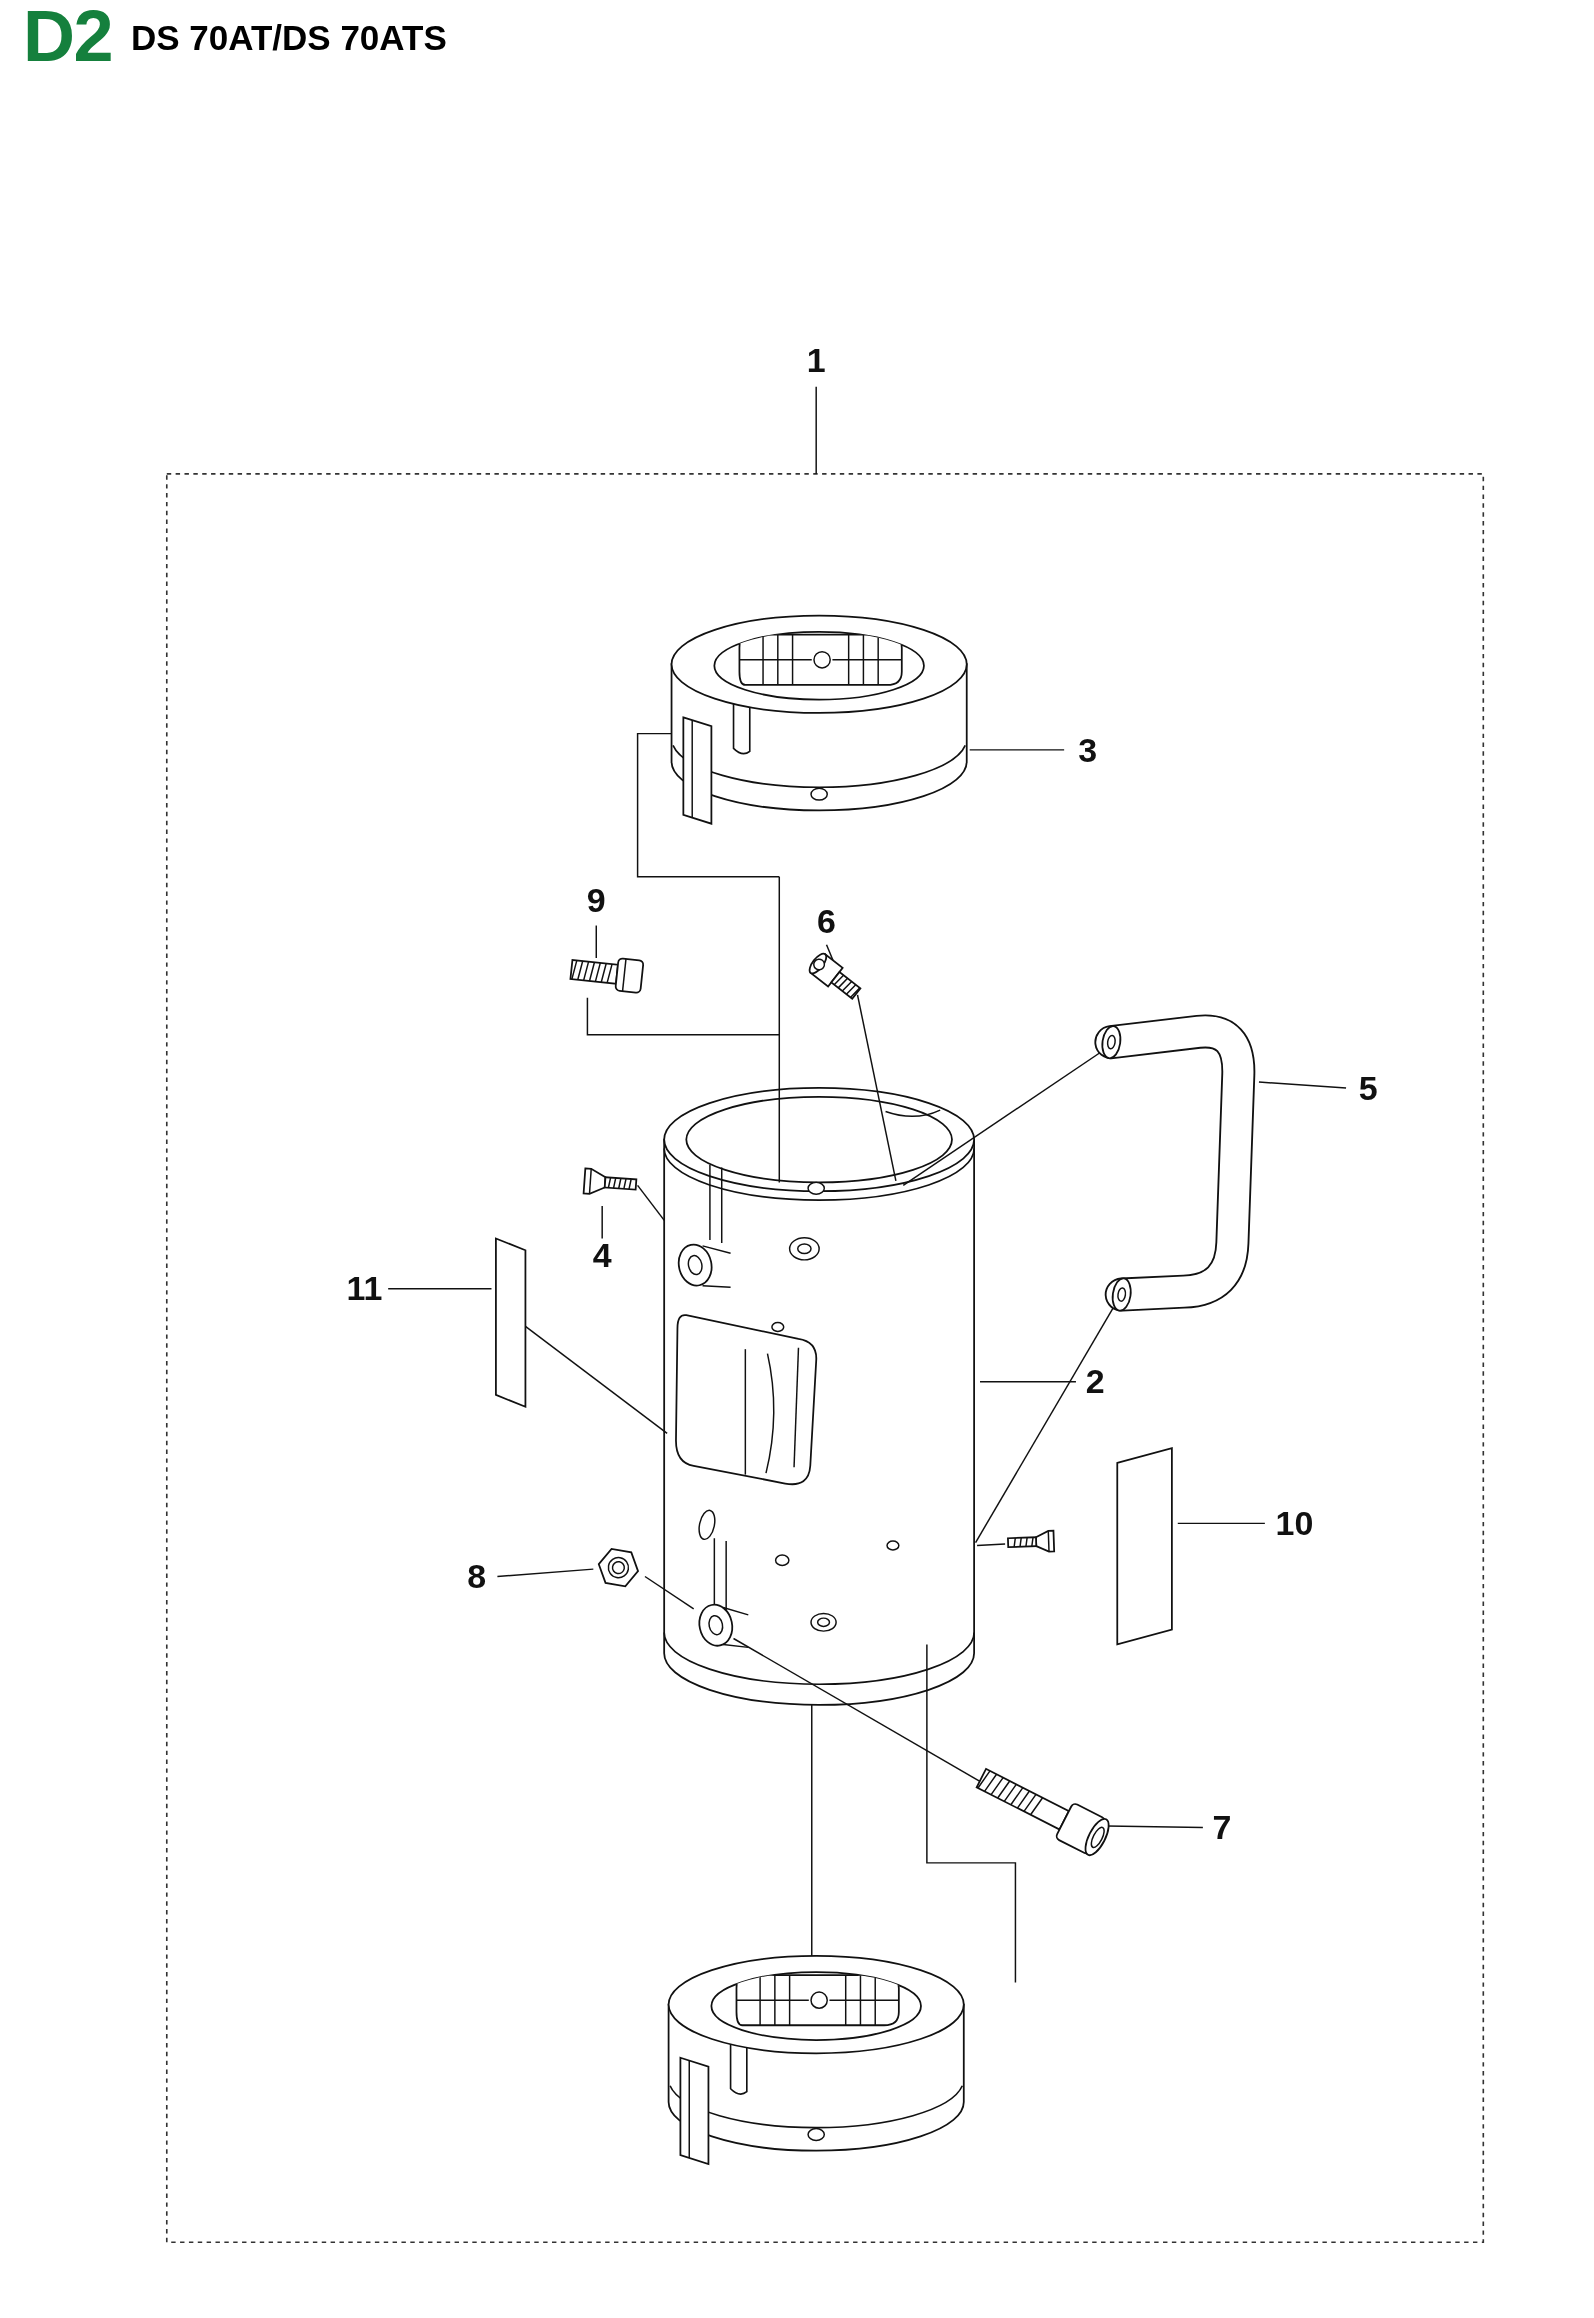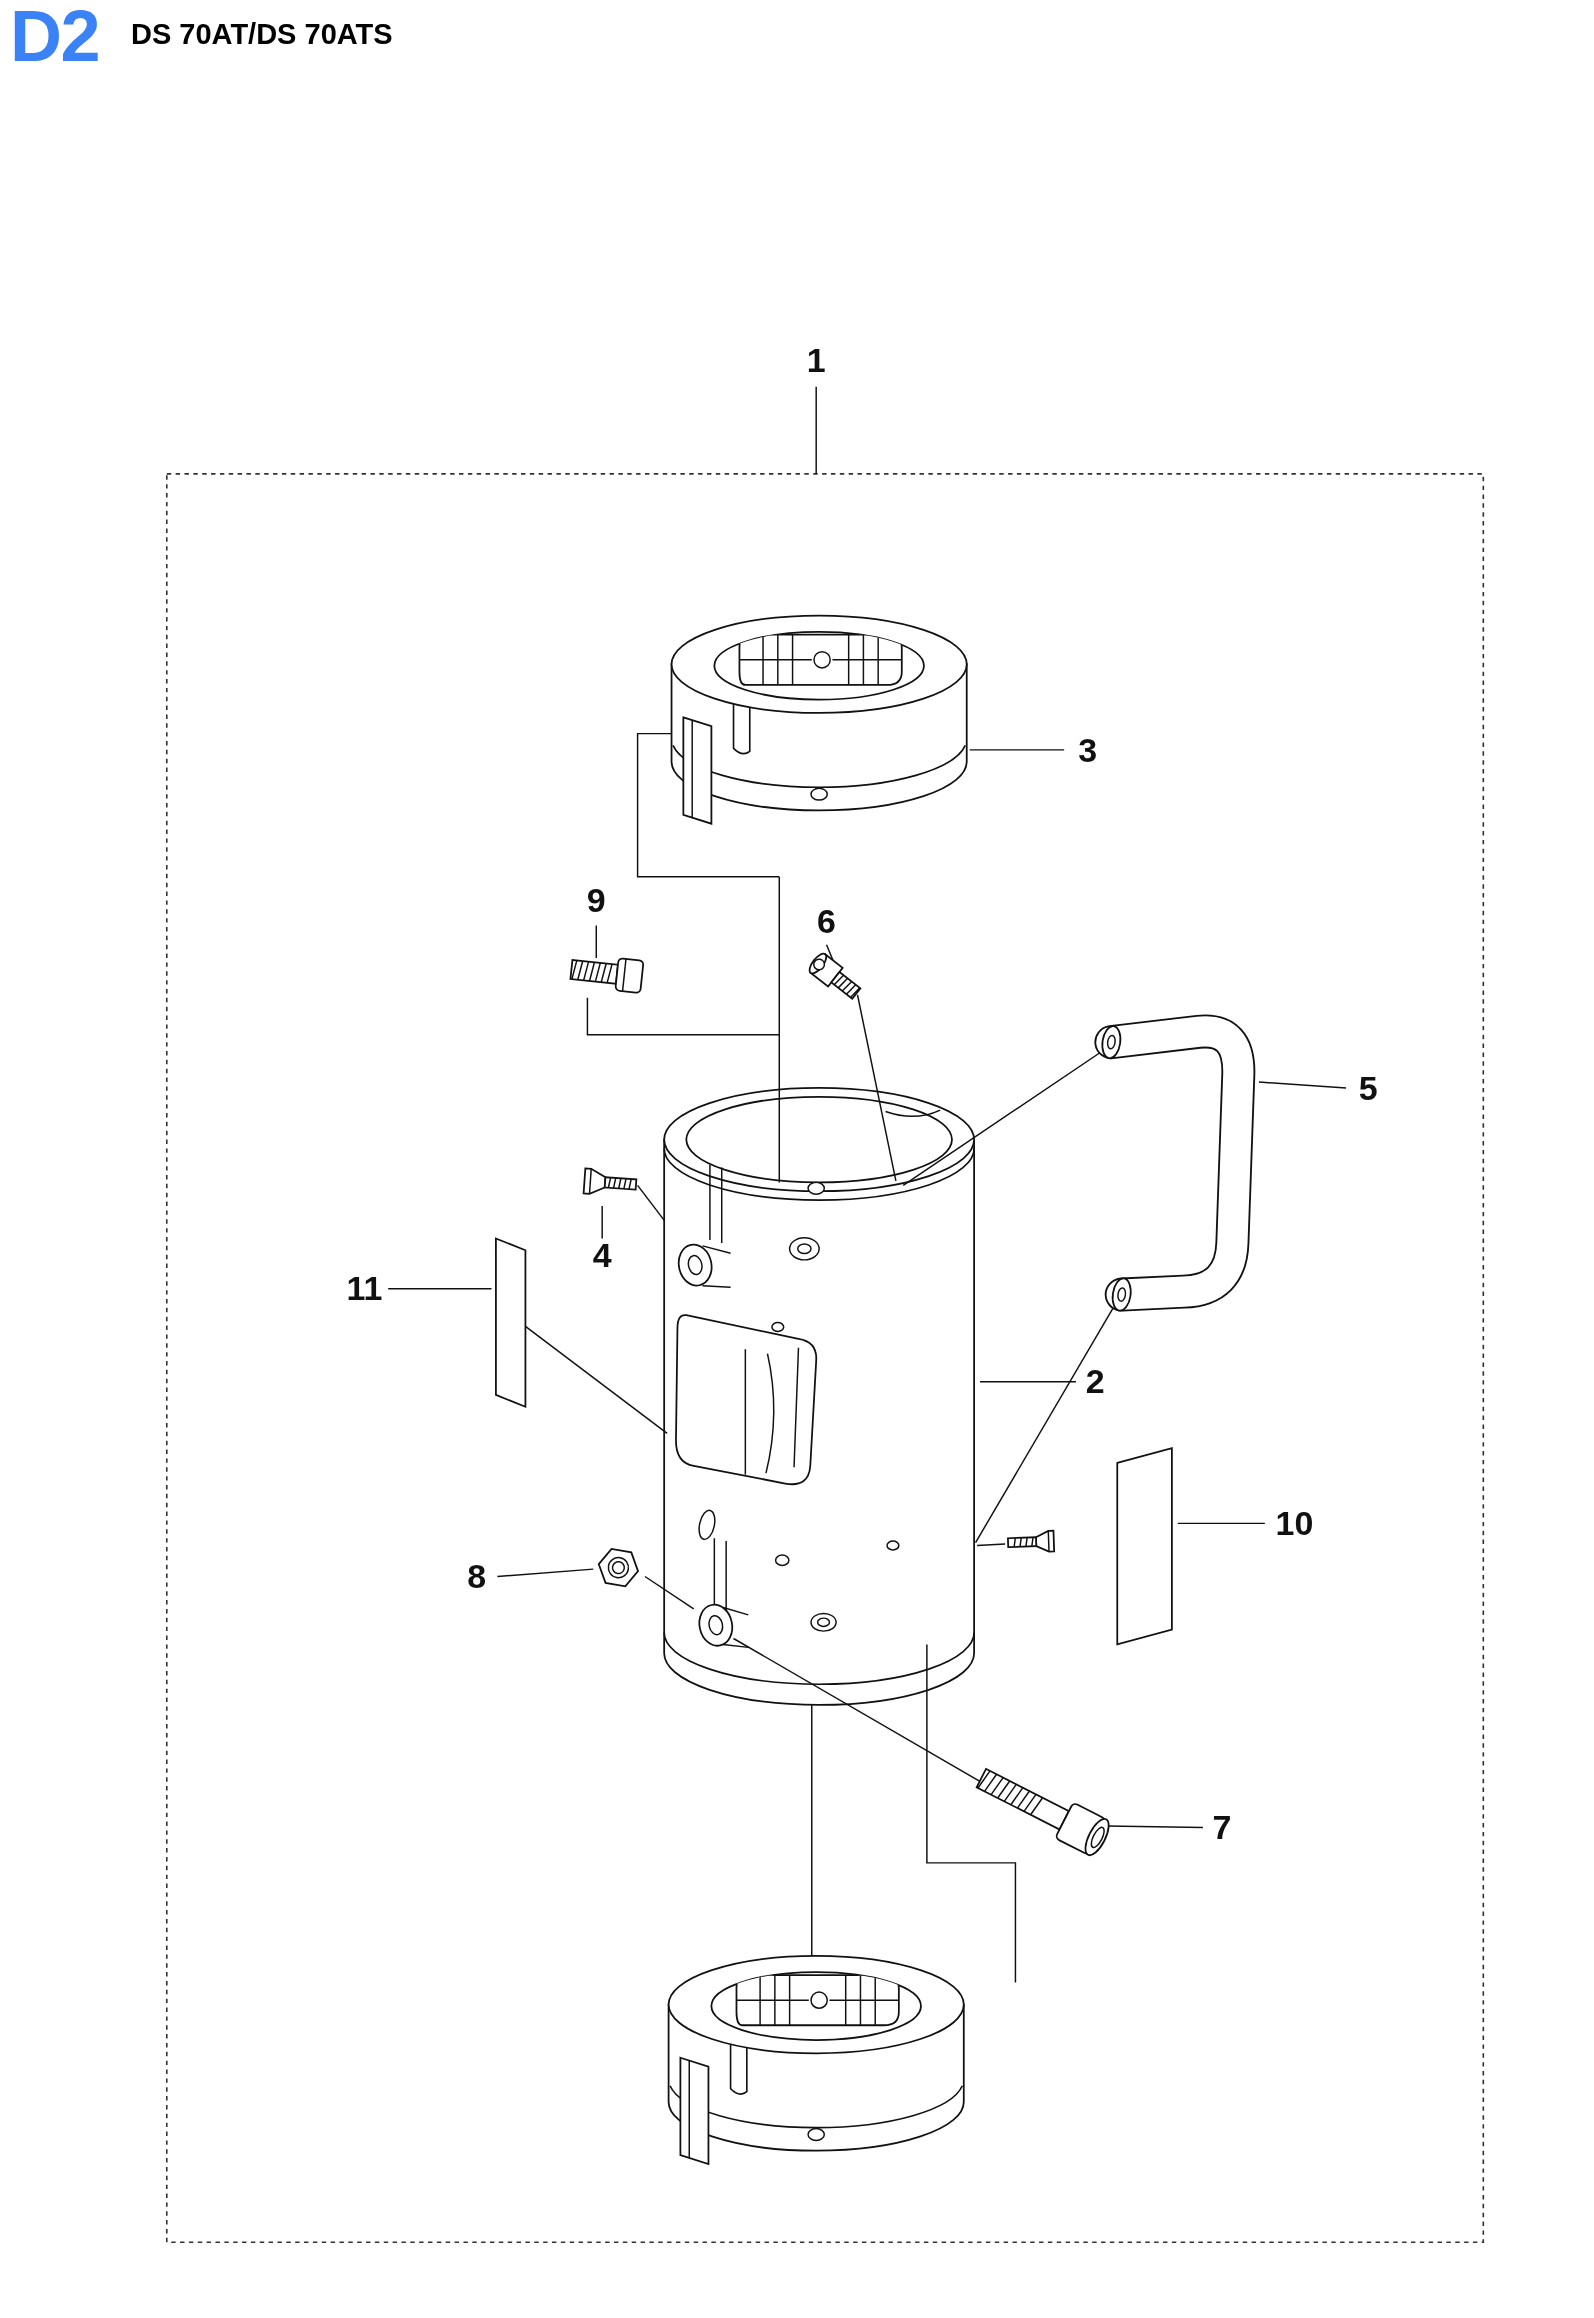--- a/index.html
+++ b/index.html
@@ -1,24 +1,24 @@
 <!DOCTYPE html>
 <html style="font-size:13px"><head>
 <meta charset="utf-8">
 <style>
   * { margin:0; padding:0; box-sizing:border-box; }
   html,body { background:#ffffff; font-family:"Liberation Sans", sans-serif; }
   .page { position:relative; width:1594px; height:2319px; background:#fff; overflow:hidden; }
   .page-code {
-    position:absolute; left:10px; top:0px;
-    font-size:72px; font-weight:bold; color:#3b82f6; letter-spacing:-1.6px; line-height:1;
+    position:absolute; left:23px; top:0px;
+    font-size:72px; font-weight:bold; color:#15803d; letter-spacing:-1.6px; line-height:1;
   }
   .page-title {
     position:absolute; left:131px; top:18px;
-    font-size:29px; font-weight:bold; color:#000; letter-spacing:0px;
+    font-size:35px; font-weight:bold; color:#000; letter-spacing:0px;
   }
   svg.diagram { position:absolute; left:0; top:0; display:block; }
   .ln  { stroke:#111; stroke-width:1;   fill:none; }
   .pt  { stroke:#111; stroke-width:1.2; fill:#fff; }
   .ptn { stroke:#111; stroke-width:1.1; fill:none; }
   .hole{ stroke:#111; stroke-width:1;   fill:#fff; }
   .boundary { stroke:#333; stroke-width:1.1; fill:none; stroke-dasharray:3 3; }
   text.callout {
     font-family:"Liberation Sans", sans-serif;
     font-size:23px; font-weight:bold; fill:#111; text-anchor:middle;

